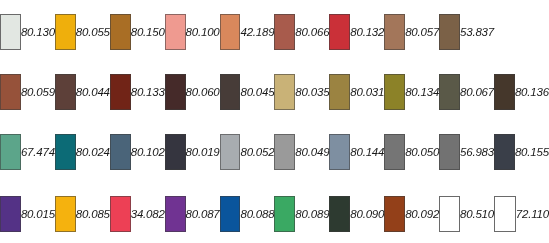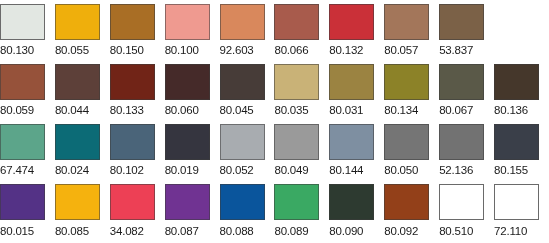--- a/index.html
+++ b/index.html
@@ -27,23 +27,23 @@
     flex-direction: row;
     height: 60px;
     flex: 0 0 auto;
   }
   .swatch-row.row-4 {
     height: 63px;
   }
   .swatch-cell {
     width: 54.9px;
     display: flex;
-    flex-direction: column;
-    align-items: flex-start;
+    align-items: center;
     box-sizing: border-box;
+    font-style: italic;
   }
   .swatch-chip {
     width: 45px;
     height: 36px;
     margin-top: 4px;
     box-sizing: border-box;
     border: 1px solid rgba(60,60,60,0.55);
   }
   .swatch-chip.is-light {
     border: 1px solid #6a6a6a;
@@ -77,21 +77,21 @@
       <div class="swatch-cell">
         <div class="swatch-chip" title="80.150" style="background-color: rgb(169, 110, 37);"></div>
         <div class="swatch-label">80.150</div>
       </div>
       <div class="swatch-cell">
         <div class="swatch-chip" title="80.100" style="background-color: rgb(239, 154, 144);"></div>
         <div class="swatch-label">80.100</div>
       </div>
       <div class="swatch-cell">
         <div class="swatch-chip" title="80.041" style="background-color: rgb(217, 136, 92);"></div>
-        <div class="swatch-label">92.603</div>
+        <div class="swatch-label">42.189</div>
       </div>
       <div class="swatch-cell">
         <div class="swatch-chip" title="80.066" style="background-color: rgb(168, 91, 76);"></div>
         <div class="swatch-label">80.066</div>
       </div>
       <div class="swatch-cell">
         <div class="swatch-chip" title="80.132" style="background-color: rgb(202, 48, 56);"></div>
         <div class="swatch-label">80.132</div>
       </div>
       <div class="swatch-cell">
@@ -173,21 +173,21 @@
       <div class="swatch-cell">
         <div class="swatch-chip" title="80.144" style="background-color: rgb(126, 143, 161);"></div>
         <div class="swatch-label">80.144</div>
       </div>
       <div class="swatch-cell">
         <div class="swatch-chip" title="80.050" style="background-color: rgb(117, 117, 117);"></div>
         <div class="swatch-label">80.050</div>
       </div>
       <div class="swatch-cell">
         <div class="swatch-chip" title="80.053" style="background-color: rgb(114, 114, 114);"></div>
-        <div class="swatch-label">52.136</div>
+        <div class="swatch-label">56.983</div>
       </div>
       <div class="swatch-cell">
         <div class="swatch-chip" title="80.155" style="background-color: rgb(58, 63, 73);"></div>
         <div class="swatch-label">80.155</div>
       </div>
     </div>
     <div class="swatch-row row-4">
       <div class="swatch-cell">
         <div class="swatch-chip" title="80.015" style="background-color: rgb(84, 50, 134);"></div>
         <div class="swatch-label">80.015</div>

